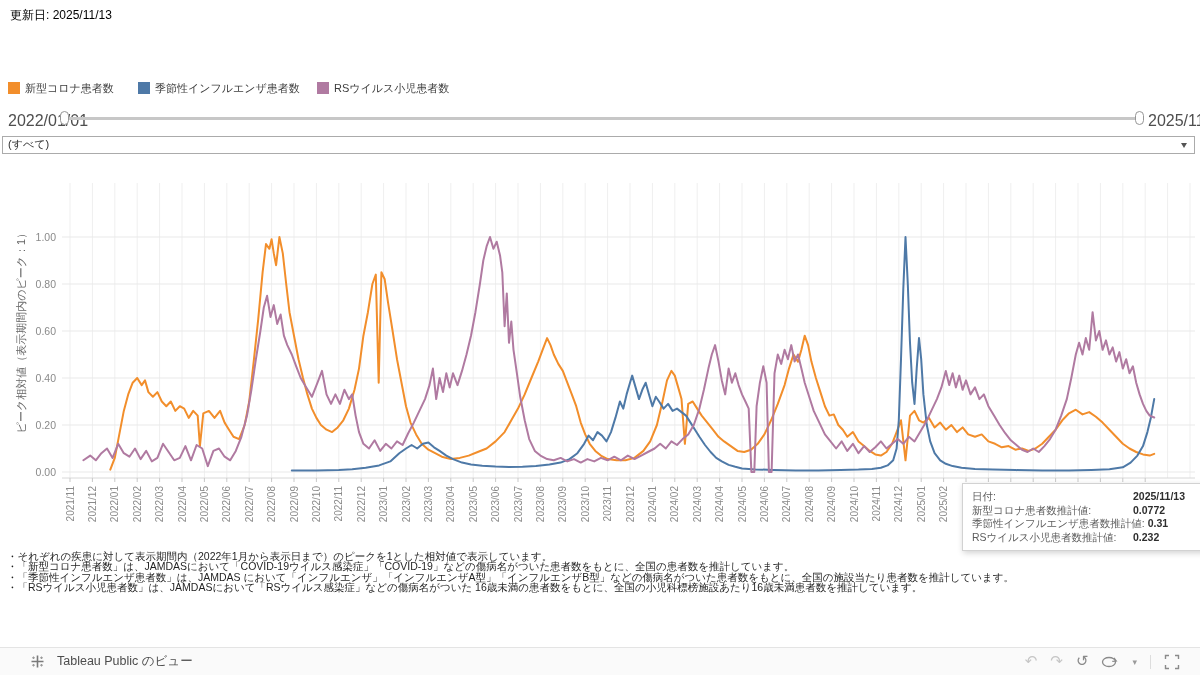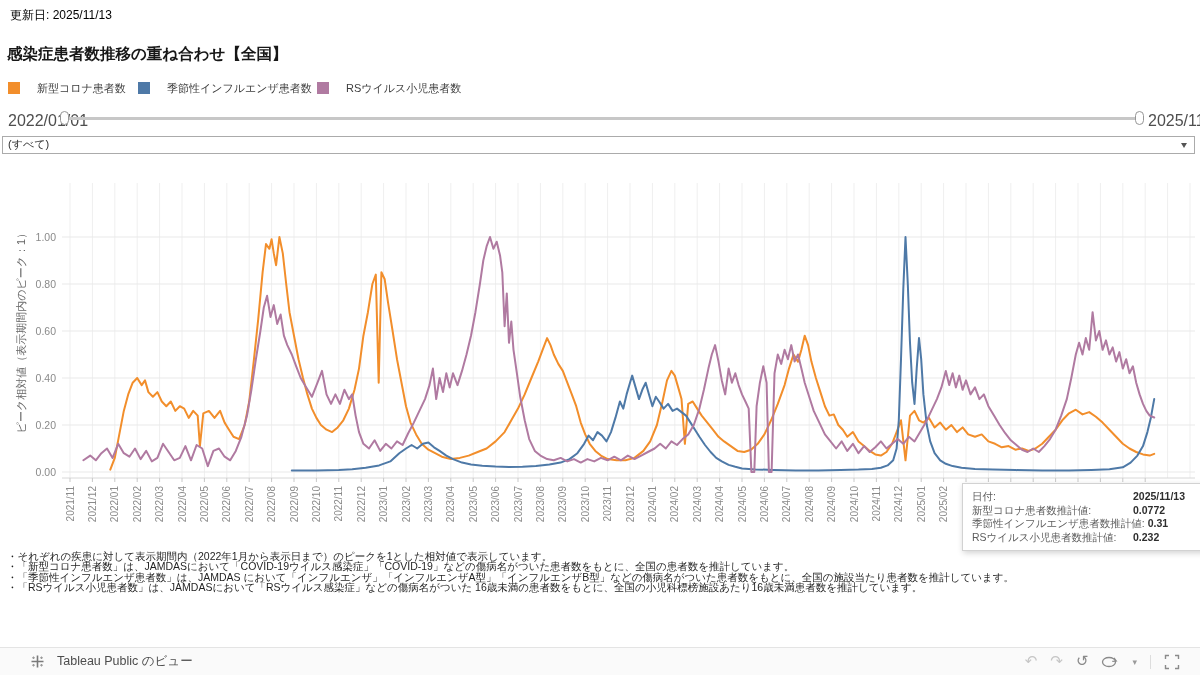--- a/index.html
+++ b/index.html
@@ -3,21 +3,21 @@
 <meta charset="utf-8">
 <style>
   html,body{margin:0;padding:0;background:#fff;}
   #app{position:relative;width:1200px;height:675px;background:#ffffff;overflow:hidden;
        font-family:"Liberation Sans","DejaVu Sans",sans-serif;}
   .abs{position:absolute;}
   
   .update-date{left:10px;top:7px;font-size:12px;color:#000;}
   .page-title{left:7px;top:44px;font-size:15.5px;font-weight:bold;color:#171717;}
   
-  .legend-item{top:82px;display:flex;align-items:center;gap:12px;}
+  .legend-item{top:82px;display:flex;align-items:center;}
   .swatch{width:12px;height:12px;margin-right:5px;flex:0 0 auto;}
   .legend-label{font-size:11px;color:#3d3d3d;line-height:12px;}
   
   .slider-label{top:112px;font-size:16px;color:#4e4e4e;}
   .slider-track{left:64px;top:117px;width:1077px;height:3px;background:#c7c7c7;border-radius:2px;}
   .slider-handle{top:111px;width:9px;height:14px;background:#fff;border:1px solid #969696;border-radius:7px;box-sizing:border-box;}
   
   .dropdown{left:2px;top:136px;width:1193px;height:18px;border:1px solid #ababab;background:#fff;box-sizing:border-box;}
   .dropdown-value{position:absolute;left:5px;top:0;font-size:11px;line-height:15px;color:#2e2e2e;}
   .dropdown-caret{position:absolute;right:7px;top:6px;width:0;height:0;
@@ -43,21 +43,20 @@
   .ficon.enabled{color:#8a8a8a;}
   .caret-sm{font-size:9px;color:#9a9a9a;}
   .vdivider{width:1px;height:14px;background:#dddddd;}
 </style>
 </head>
 <body>
 
 <div id="app">
 
   <div class="abs update-date">更新日: 2025/11/13</div>
-  <div class="abs page-title">感染症患者数推移の重ね合わせ【全国】</div>
 
   <div class="abs legend-item" style="left:8px;">
     <span class="swatch" style="background: rgb(242, 142, 43);"></span>
     <span class="legend-label">新型コロナ患者数</span>
   </div>
   <div class="abs legend-item" style="left:138px;">
     <span class="swatch" style="background: rgb(78, 121, 167);"></span>
     <span class="legend-label">季節性インフルエンザ患者数</span>
   </div>
   <div class="abs legend-item" style="left:317px;">

